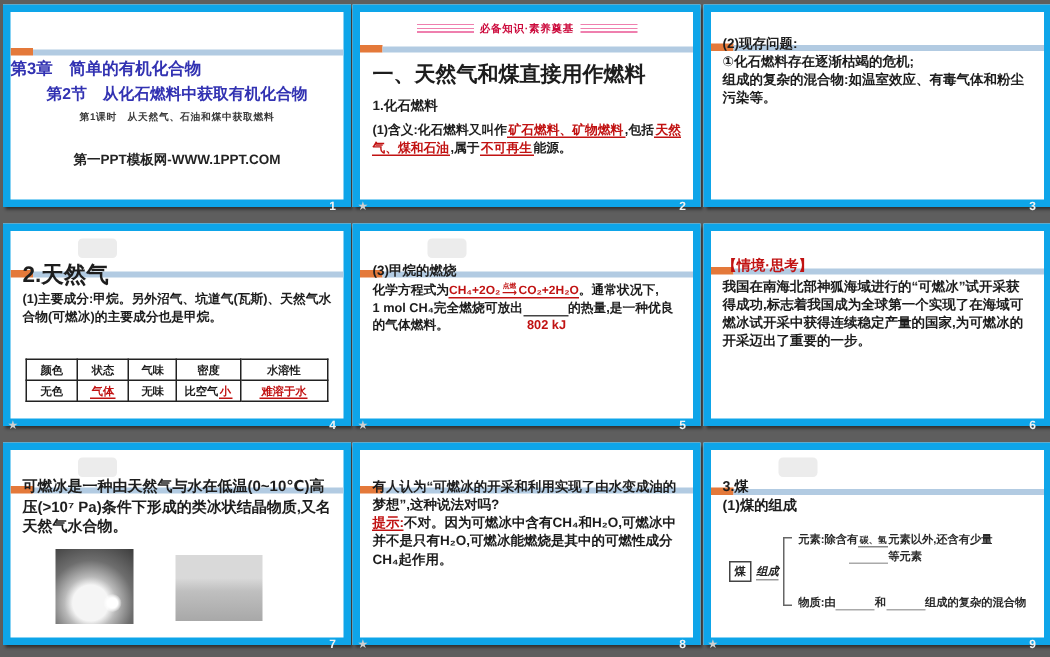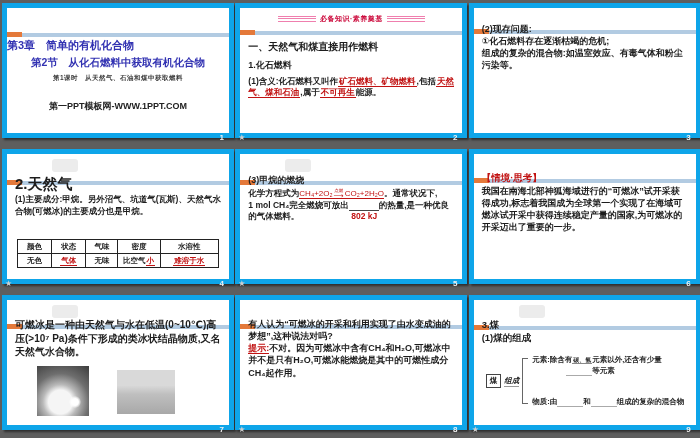--- a/index.html
+++ b/index.html
@@ -50,21 +50,21 @@
   .s1-t2{position:absolute;top:48px;left:0;right:0;text-align:center;color:#3232b2;font-weight:bold;font-size:10.5px;}
   .s1-sub{position:absolute;top:66px;left:0;right:0;text-align:center;color:#3a3a3a;font-size:6.5px;font-weight:bold;letter-spacing:.5px;}
   .s1-wm{position:absolute;top:92px;left:0;right:0;text-align:center;color:#232323;font-weight:bold;font-size:9px;}
   
   table.prop{border-collapse:collapse;width:100%;table-layout:fixed;}
   table.prop td{border:1px solid #222;text-align:center;font-size:7.5px;font-weight:bold;color:#1d1d1d;height:13px;padding:0;}
   
   .cond{display:inline-flex;flex-direction:column;align-items:center;vertical-align:middle;line-height:1;margin:0 1px;}
   .cond .ct{font-size:4.5px;color:#c11212;}
   .cond .ca{font-size:7px;color:#c11212;margin-top:-1px;}
-  .eq{color:#c11212;border-bottom:1px solid #c11212;font-weight:normal;font-size:8px;white-space:nowrap;}
+  .eq{color:#c11212;border-bottom:1px solid #c11212;font-weight:bold;font-size:8px;white-space:nowrap;}
   
   .photo{position:absolute;border:0;}
   .photo.ice{
     left:30px;top:66px;width:52px;height:50px;
     background:radial-gradient(circle at 45% 72%, #f5f5f5 0 26%, #b9b9b9 38%, #6e6e6e 62%, #3c3c3c 100%);
   }
   .photo.sea{
     left:110px;top:70px;width:58px;height:44px;
     background:linear-gradient(to bottom,#d9d9d9 0 35%,#bfbfbf 55%,#a8a8a8 100%);
   }
@@ -106,21 +106,21 @@
       <div class="banner">
         <span class="stripes"></span>
         <span class="txt">必备知识·素养奠基</span>
         <span class="stripes"></span>
       </div>
       <div class="bar" style="top:22px">
           <span class="or"></span>
           <span class="bl"></span>
         </div>
       <div class="body-block" style="top:32px">
-        <div class="tx" style="font-size:10px">一、天然气和煤直接用作燃料</div>
+        <div class="tx" style="font-size:14px">一、天然气和煤直接用作燃料</div>
         <div class="tx" style="font-size:9px;margin-top:5px">1.化石燃料</div>
         <div class="tx" style="margin-top:5px"><span>(1)含义:化石燃料又叫作</span><span class="ans">矿石燃料、矿物燃料</span><span>,包括</span><span class="ans">天然气、煤和石油</span><span>,属于</span><span class="ans">不可再生</span><span>能源。</span></div>
       </div>
     </div>
     <div class="meta">
       <span class="star">★</span>
       <span class="num">2</span>
     </div>
   </div>
 

